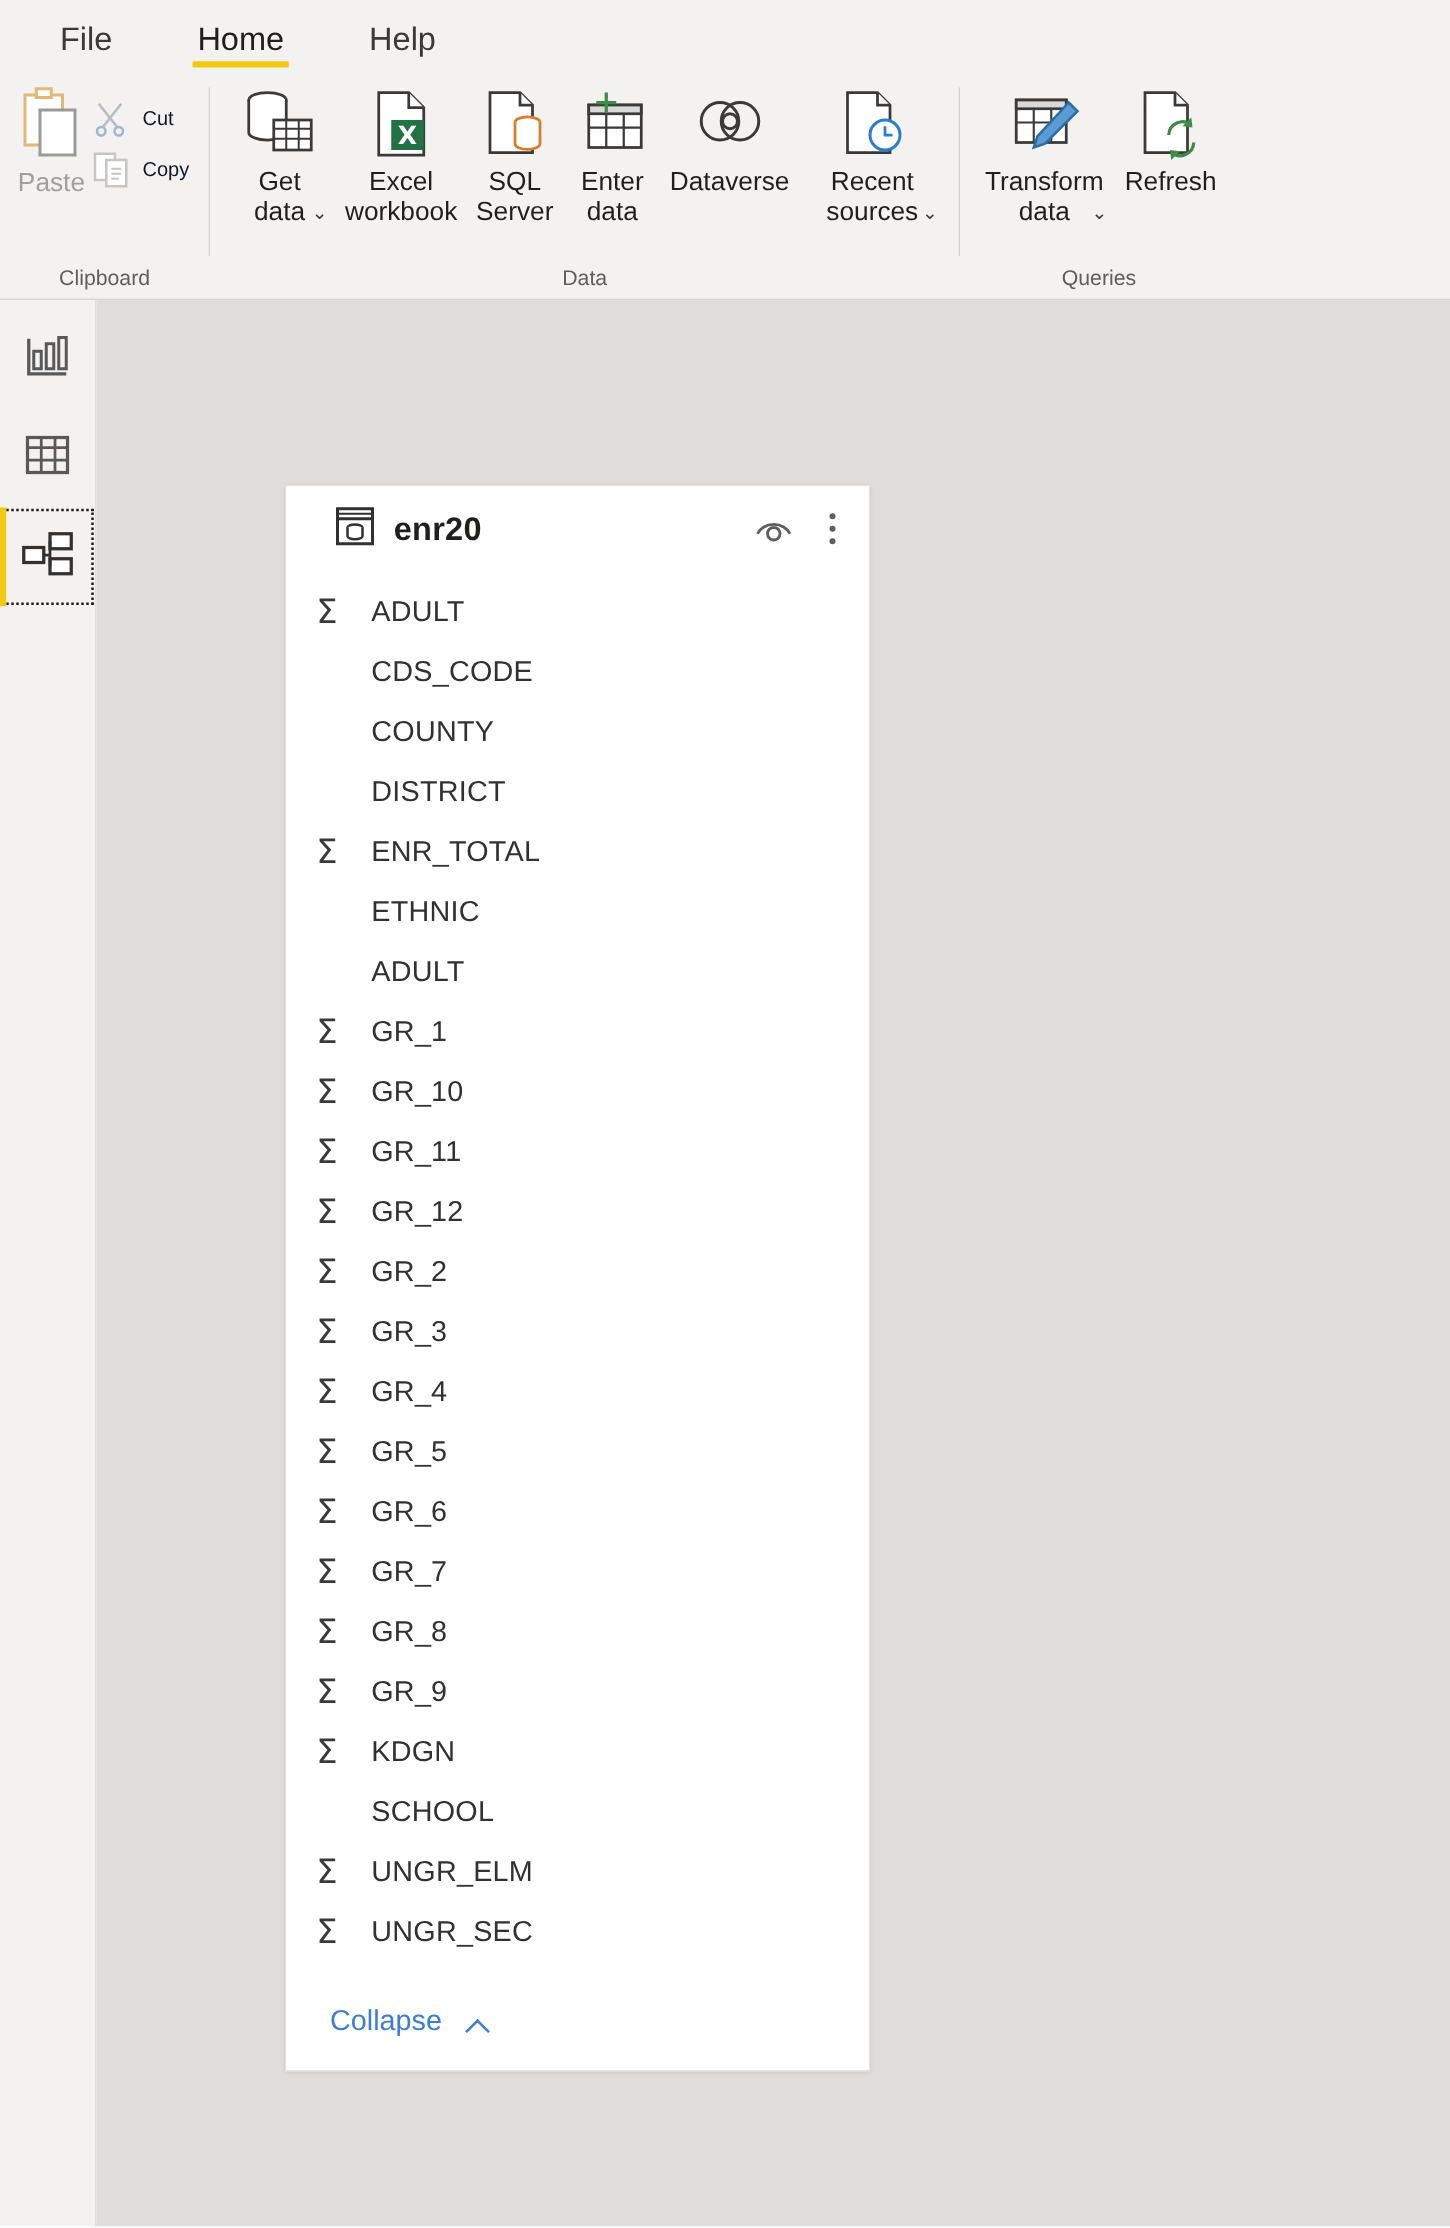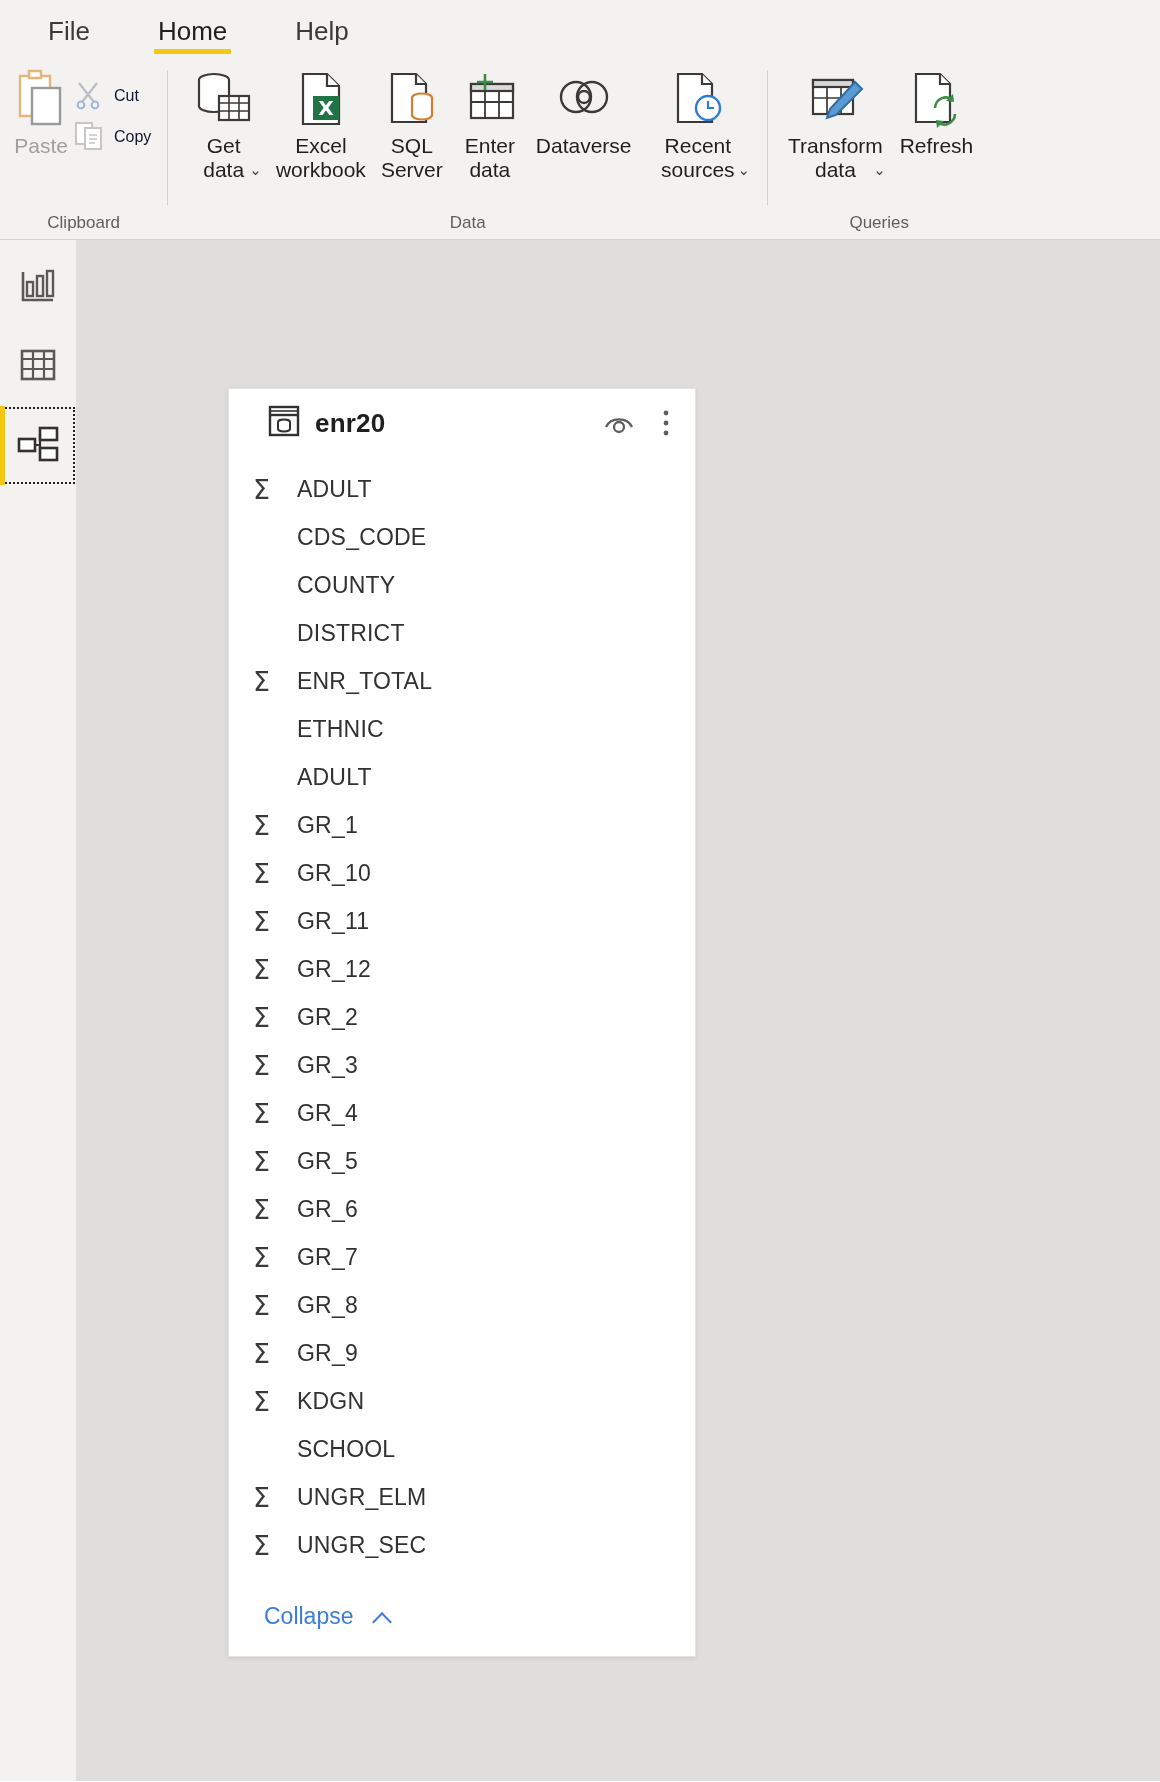--- a/index.html
+++ b/index.html
@@ -207,21 +207,21 @@
     letter-spacing: .2px;
   }
 
   .card-footer {
     padding: 30px 0 26px 35px;
   }
   .collapse-link {
     font-size: 23px;
     color: #3b7dd8;
     display: inline-flex;
-    align-items: center;
+    align-items: flex-end;
     gap: 20px;
     cursor: default;
   }
   .chev-up {
     display:inline-block;
     width: 20px; height: 20px;
     position: relative;
   }
   .chev-up::before{
     content:"";

